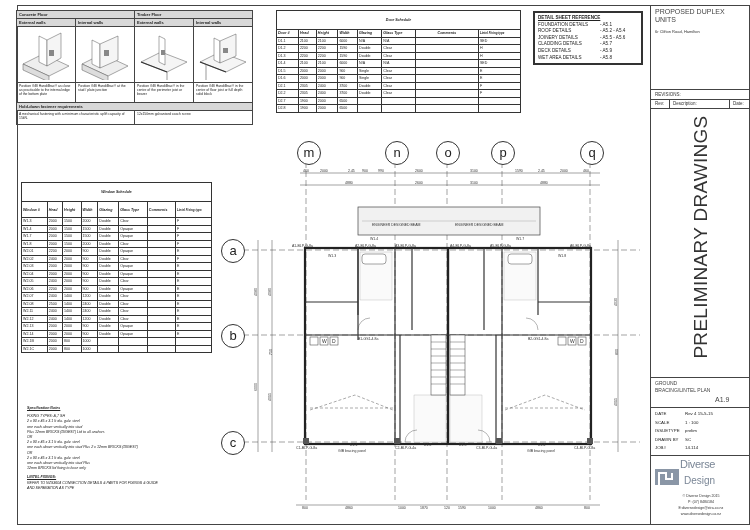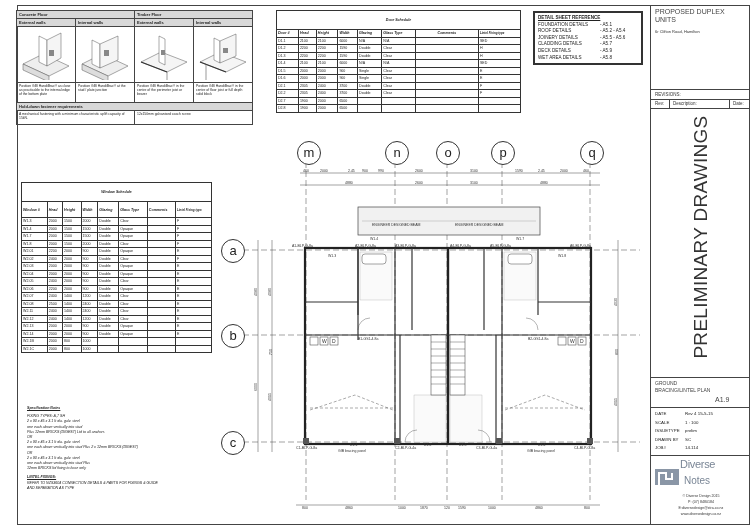--- a/index.html
+++ b/index.html
@@ -285,21 +285,21 @@
       </div>
     </div>
   <div class="tb-line" style="left:0;top:450px;width:100px;height:1px;"></div>
 
   <div class="abs" style="left:3px;top:454px;width:94px;height:30px;">
     <svg width="26" height="24" viewBox="0 0 26 24" style="position:absolute;left:0;top:4px;">
       <rect x="1" y="6" width="24" height="16" fill="#8a96a6"></rect>
       <path d="M5 22 V10 H12 V16 H18 V10" stroke="#fff" stroke-width="2" fill="none"></path>
     </svg>
     <div style="position:absolute;left:26px;top:-1px;font-size:11px;color:#7a8696;letter-spacing:-.3px;text-align:center;">Diverse</div>
-    <div style="position:absolute;left:30px;top:16px;font-size:10px;color:#7a8696;">Notes</div>
+    <div style="position:absolute;left:30px;top:16px;font-size:10px;color:#7a8696;">Design</div>
   </div>
   <div class="abs" style="left:0;top:488px;width:100px;text-align:center;font-size:3.6px;line-height:6px;color:#333;">
     <div>© Diverse Design 2015</div>
     <div>P: (07) 8480184</div>
     <div>E:diversedesign@xtra.co.nz</div>
     <div>www.diversedesign.co.nz</div>
   </div>
 </div>
 
 <div class="abs" style="left:21px;top:182px;width:191px;">

